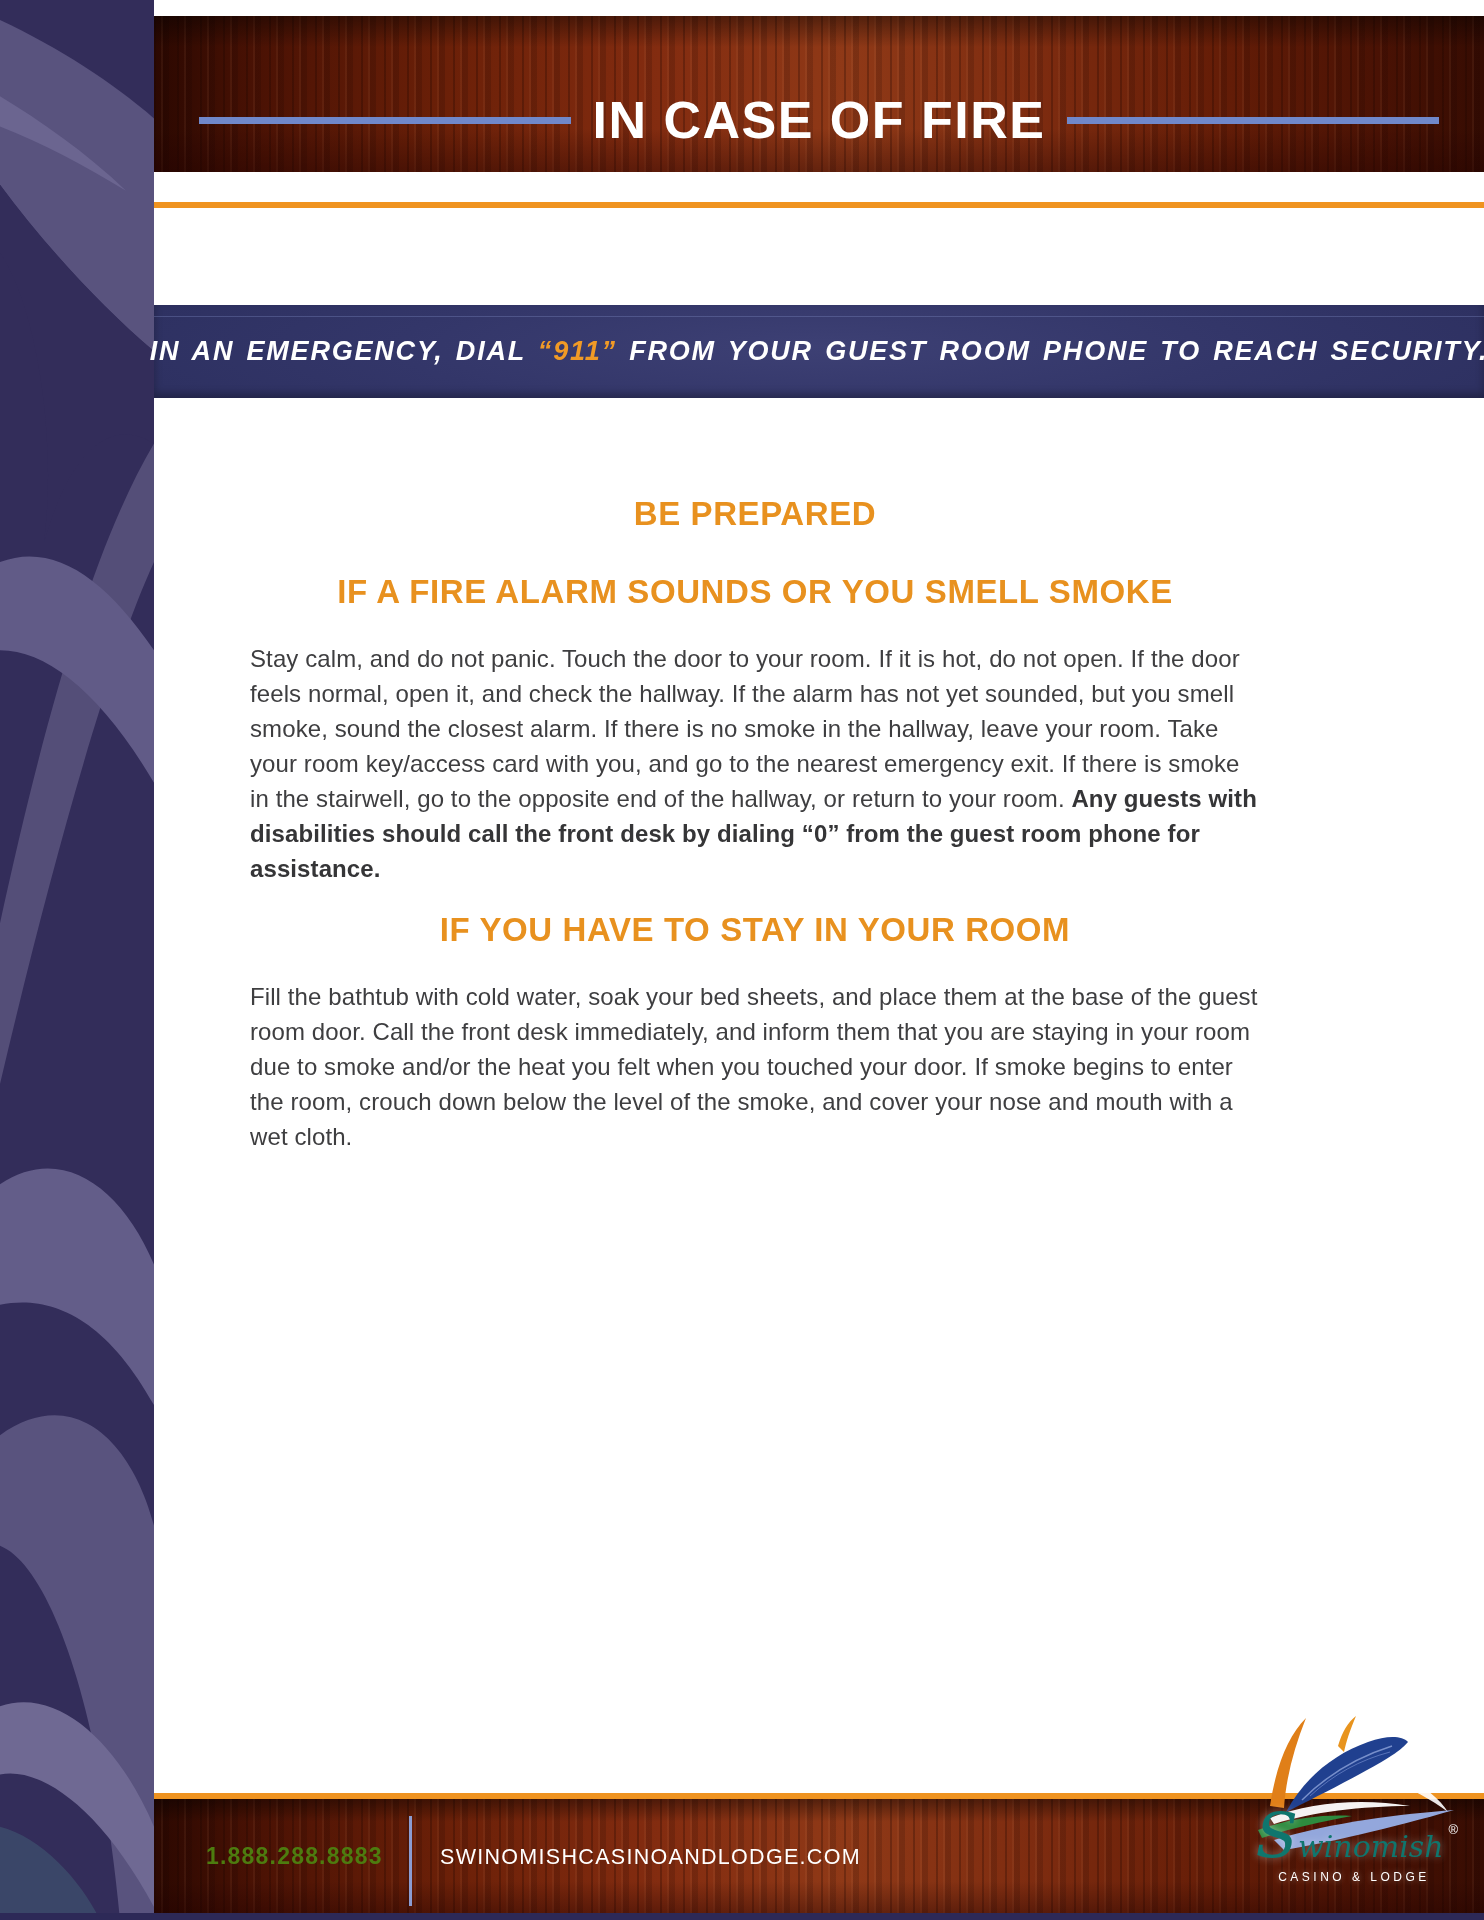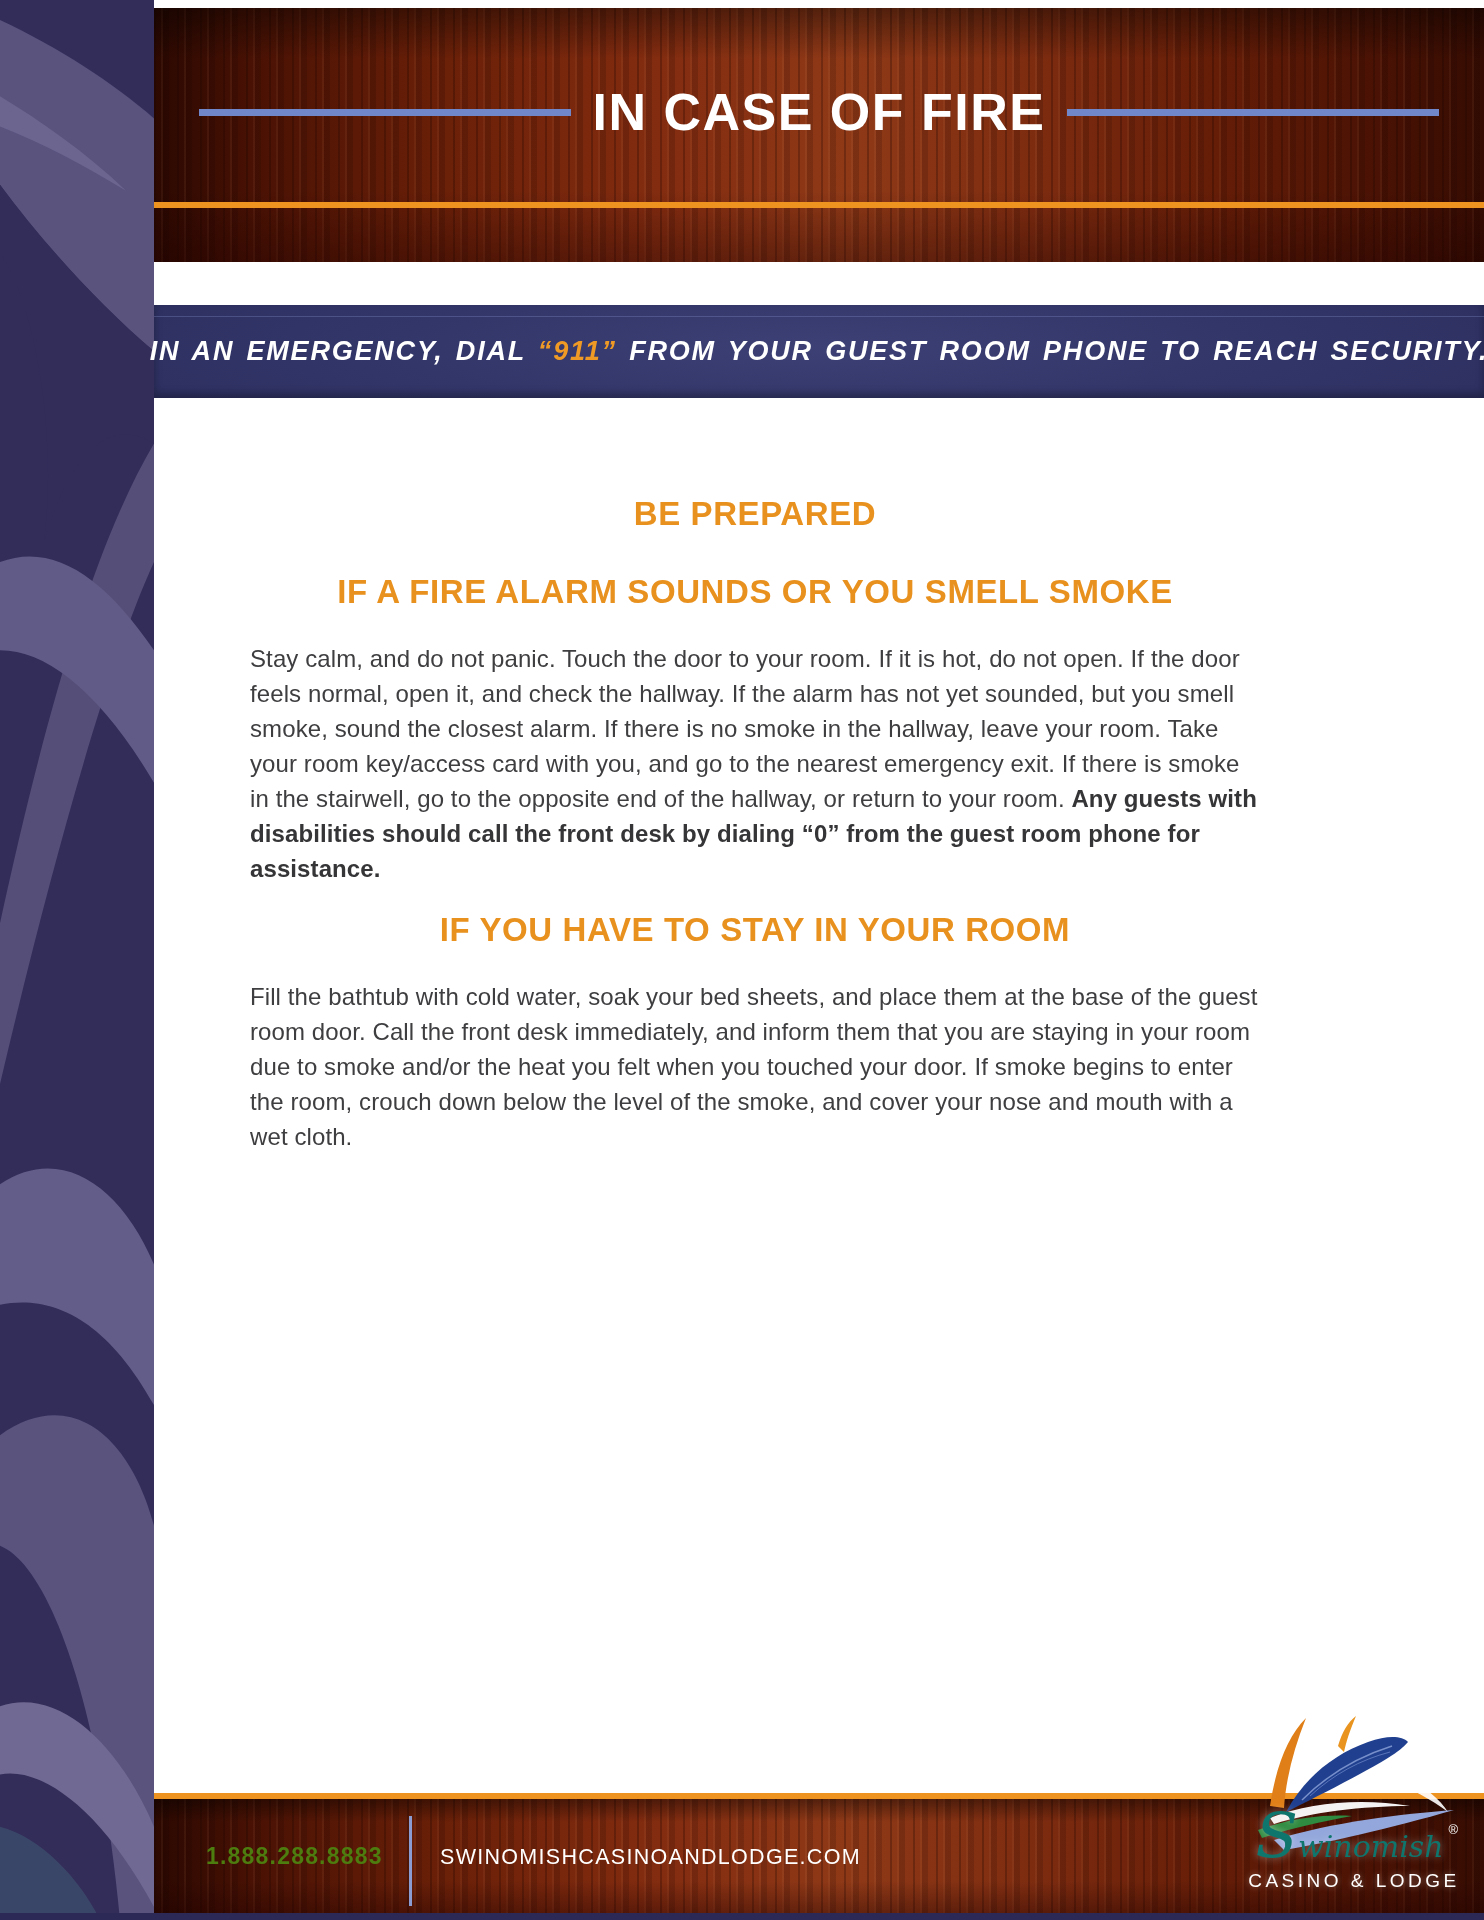--- a/index.html
+++ b/index.html
@@ -28,21 +28,21 @@
       repeating-linear-gradient(90deg,
         rgba(25,4,0,0.26) 0px, rgba(25,4,0,0.26) 2px,
         rgba(0,0,0,0) 2px, rgba(0,0,0,0) 7px,
         rgba(255,190,140,0.06) 7px, rgba(255,190,140,0.06) 9px,
         rgba(20,2,0,0.16) 9px, rgba(20,2,0,0.16) 15px,
         rgba(0,0,0,0) 15px, rgba(0,0,0,0) 23px),
       linear-gradient(90deg, #2b0801 0%, #4b1204 8%, #6b2008 22%, #832c10 38%, #8f3917 52%, #7e2c10 66%, #651d07 80%, #4a1204 92%, #360c02 100%);
   }
 
   .header-wood {
-    position: absolute; left: 154px; right: 0; top: 8px; height: 254px;
+    position: absolute; left: 154px; right: 0; top: 16px; height: 156px;
     z-index: 2;
   }
   .header-rule, .footer-rule {
     position: absolute; left: 154px; right: 0; height: 6px;
     background: #ef9320; z-index: 3;
   }
   .header-rule { top: 202px; }
   .footer-rule { top: 1793px; }
 
   .title-row {
@@ -131,21 +131,21 @@
     white-space: nowrap;
   }
   .logo-script::first-letter { font-size: 62px; }
   .logo-reg {
     position: absolute; right: 10px; top: 110px;
     color: #ffffff; font-size: 13px; font-family: "Liberation Sans", sans-serif;
     font-style: normal;
   }
   .logo-tagline {
     position: absolute; left: 0; top: 158px; width: 228px;
-    color: #ffffff; font-size: 19px; letter-spacing: 3.5px; text-align: center;
+    color: #ffffff; font-size: 12px; letter-spacing: 3.5px; text-align: center;
     text-shadow: 0 0 6px rgba(255,255,255,0.4);
     white-space: nowrap;
   }
 </style>
 </head>
 <body>
 
 <div class="page">
 
   <div class="sidebar">

